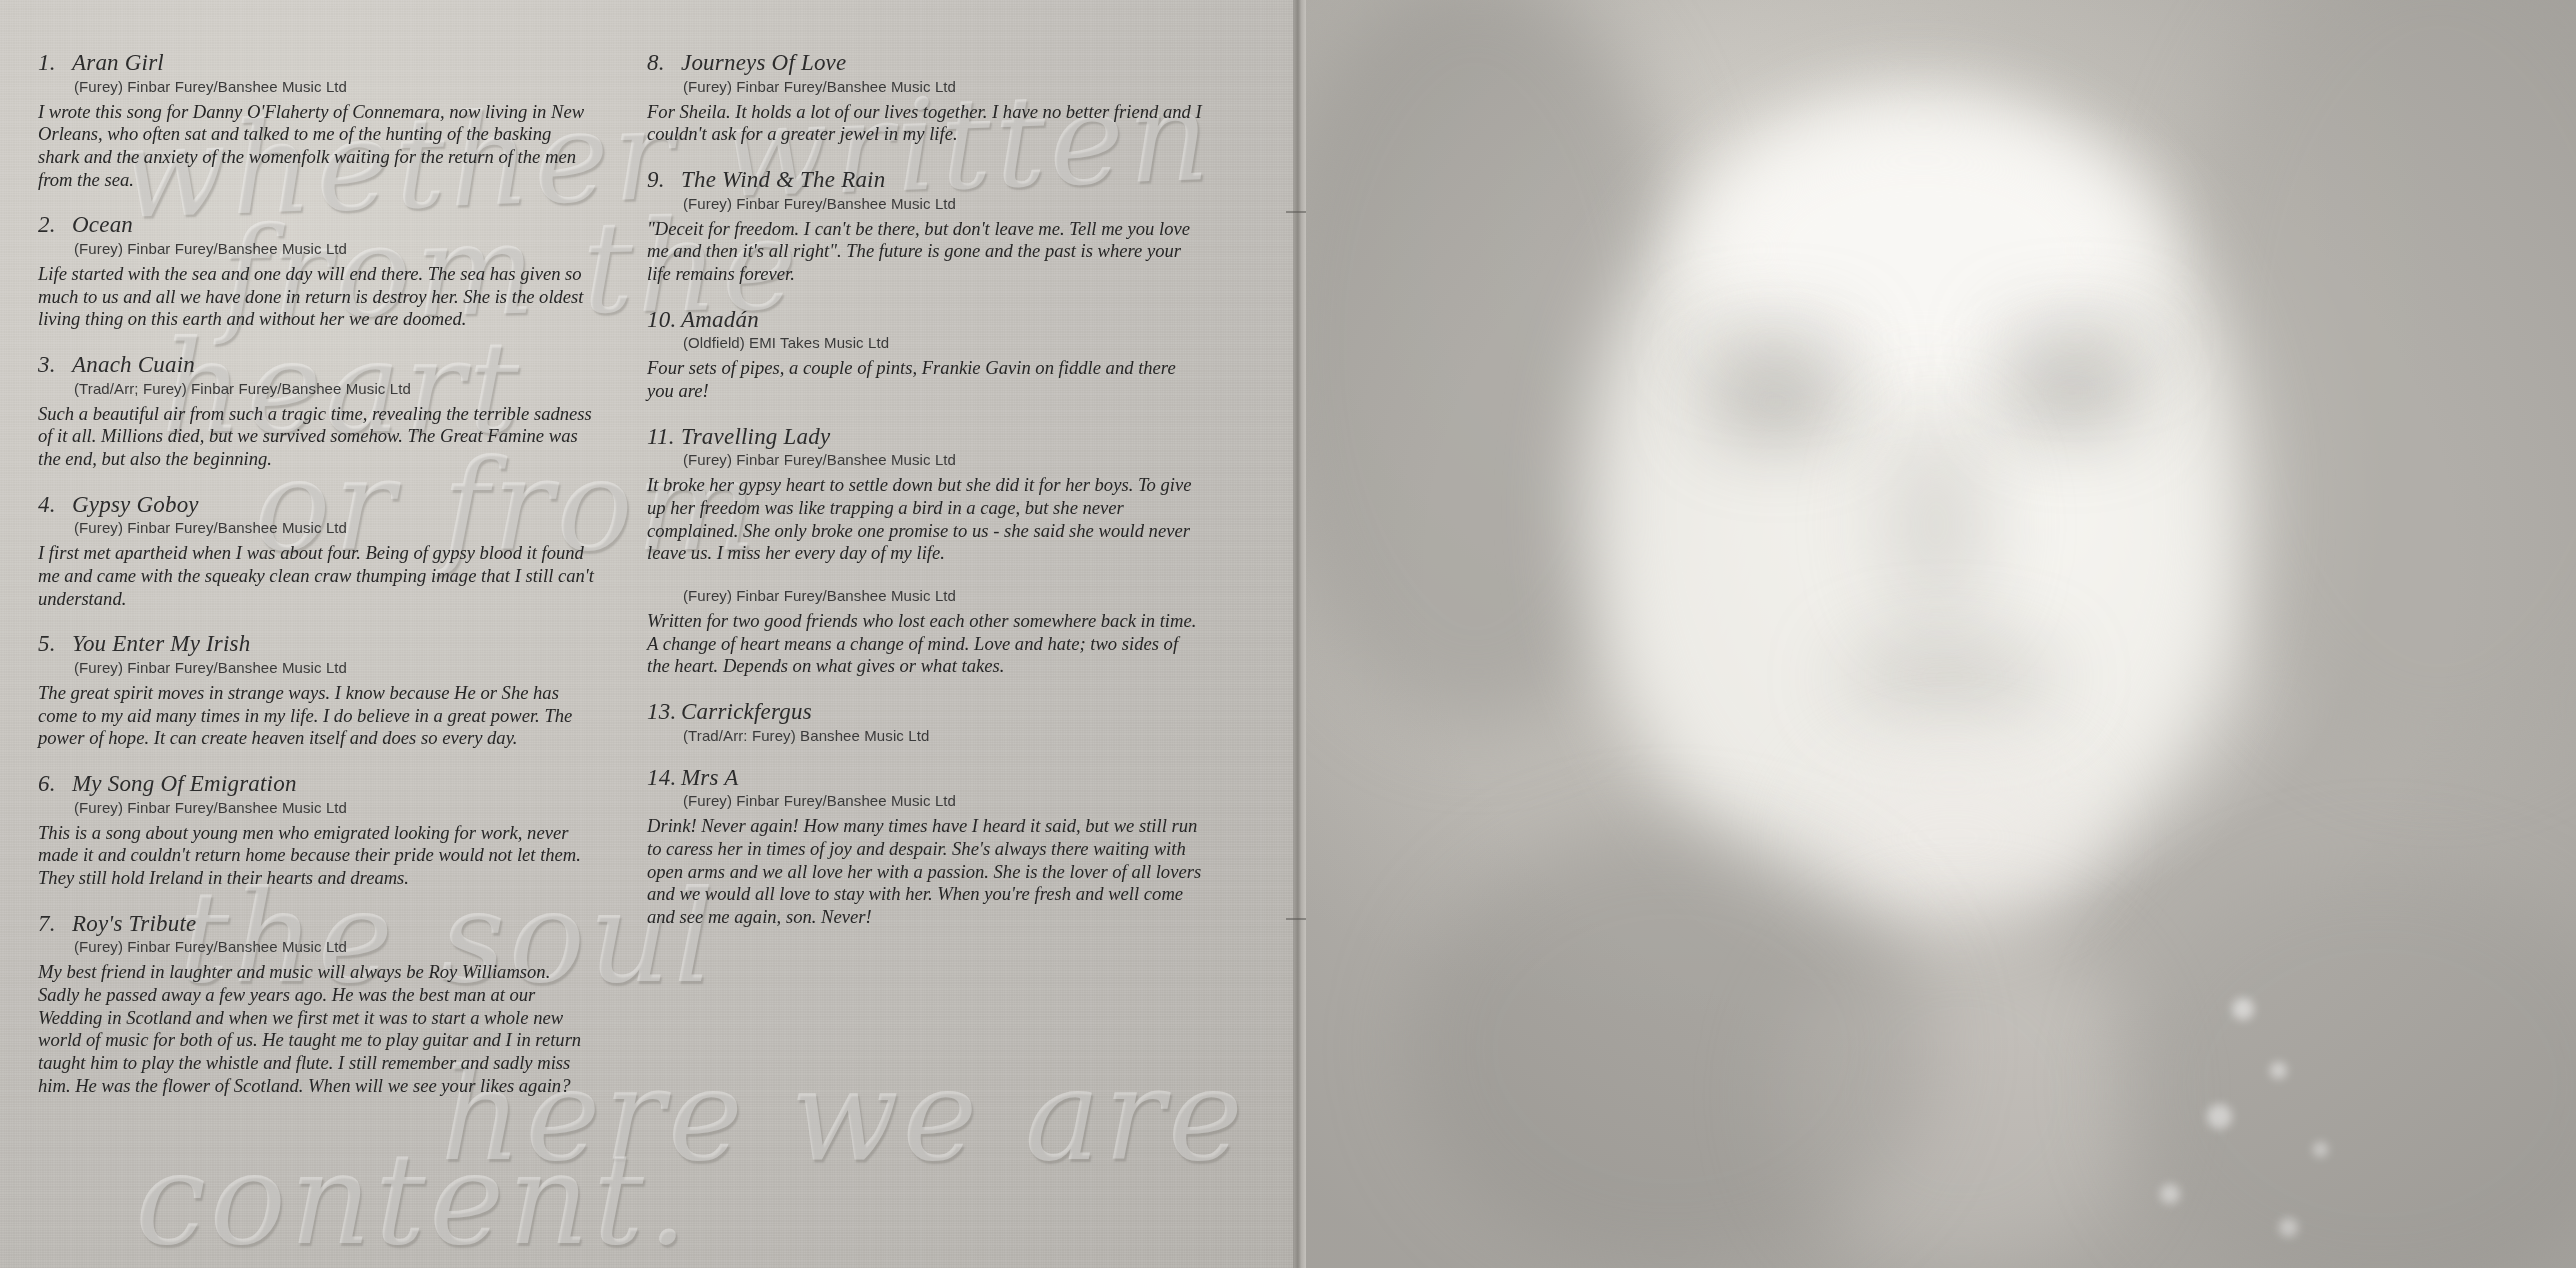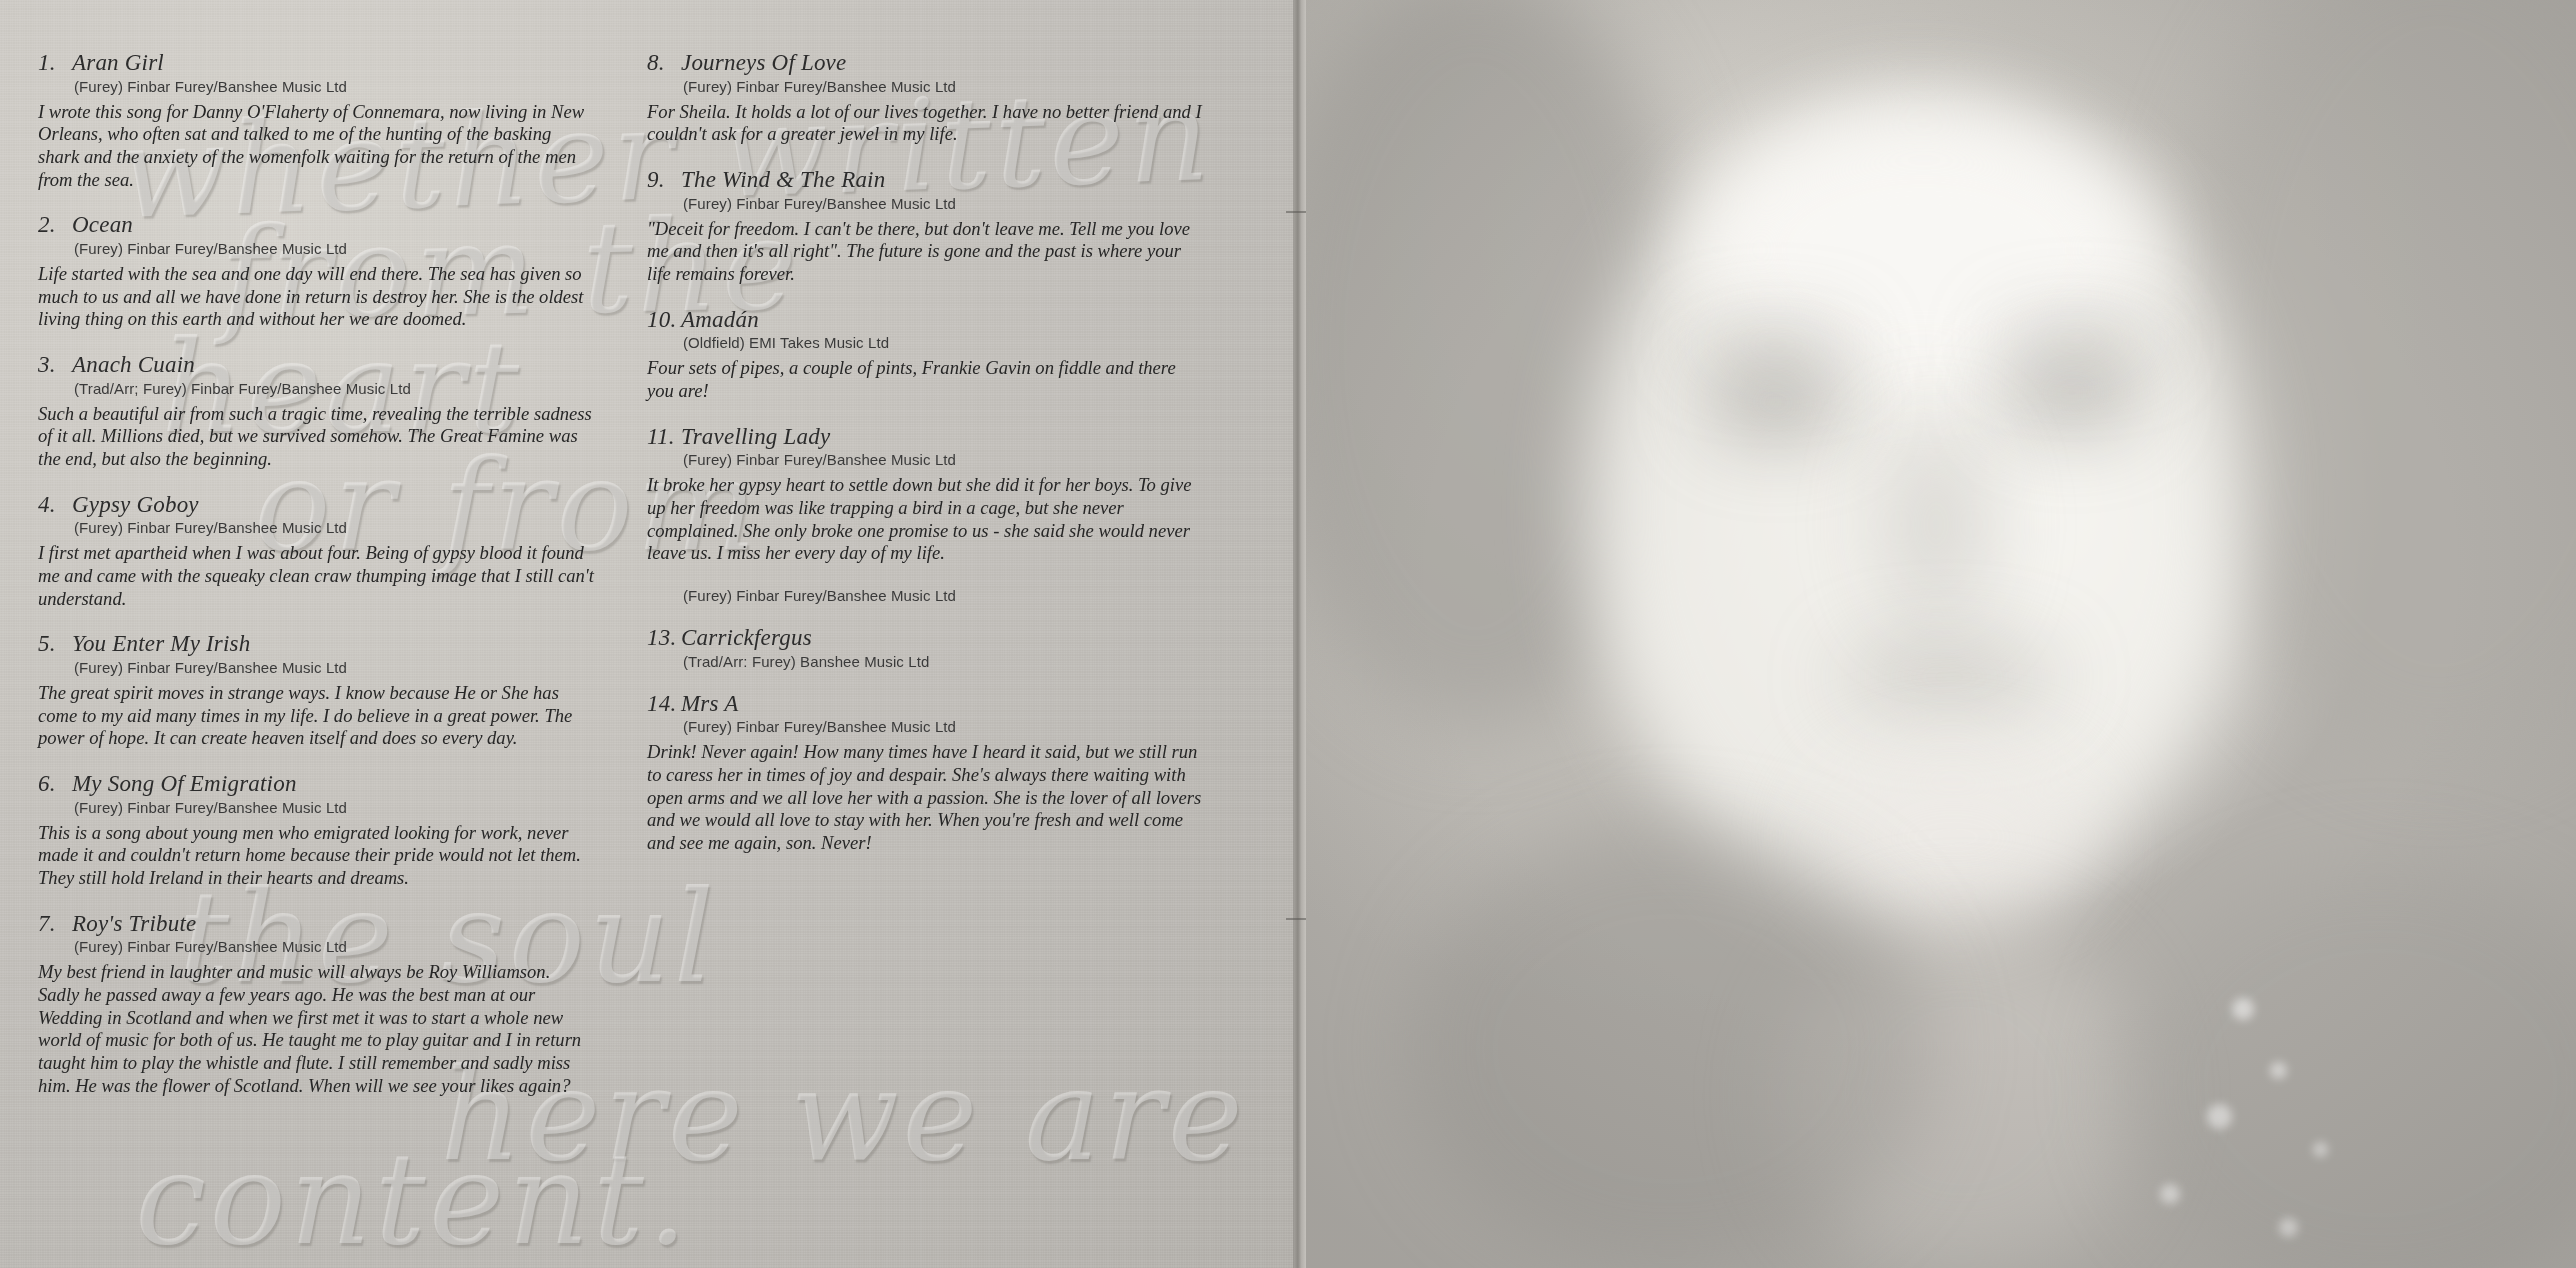--- a/index.html
+++ b/index.html
@@ -262,20 +262,21 @@
       <div class="track">
         <div class="track-title">
           <span class="num">11.</span><span>Travelling Lady</span>
         </div>
         <div class="track-credit">(Furey) Finbar Furey/Banshee Music Ltd</div>
         <div class="track-note">It broke her gypsy heart to settle down but she did it for her boys. To give up her freedom was like trapping a bird in a cage, but she never complained. She only broke one promise to us - she said she would never leave us. I miss her every day of my life.</div>
       </div>
 
       <div class="track">
         <div class="track-credit">(Furey) Finbar Furey/Banshee Music Ltd</div>
+        <div class="track-note">Written for two good friends who lost each other somewhere back in time. A change of heart means a change of mind. Love and hate; two sides of the heart. Depends on what gives or what takes.</div>
       </div>
 
       <div class="track">
         <div class="track-title">
           <span class="num">13.</span><span>Carrickfergus</span>
         </div>
         <div class="track-credit">(Trad/Arr: Furey) Banshee Music Ltd</div>
       </div>
 
       <div class="track">

